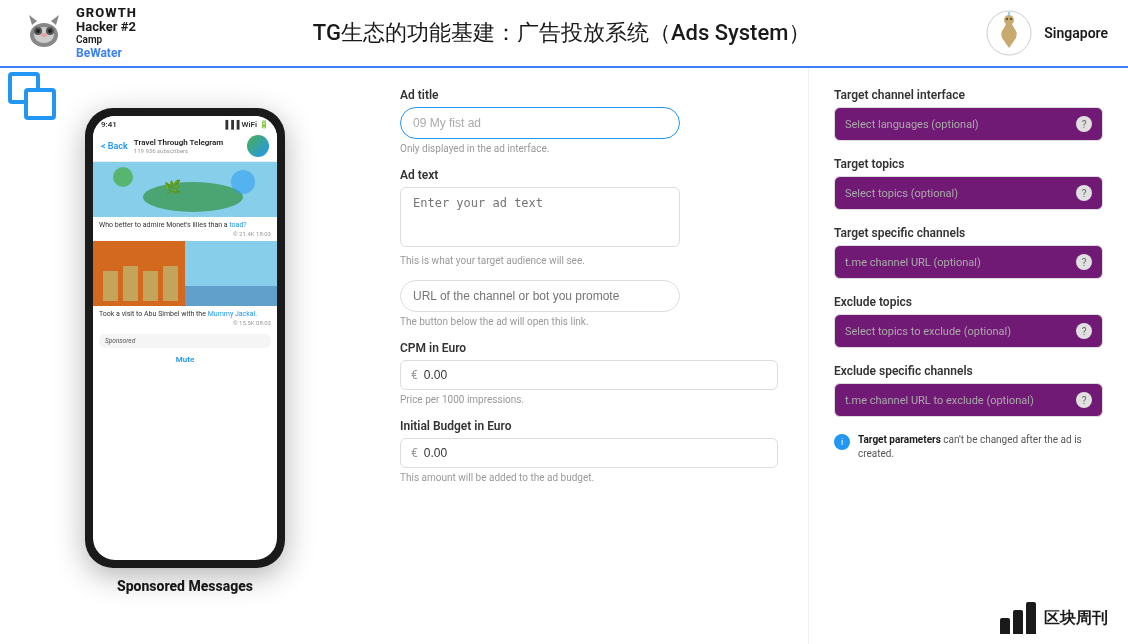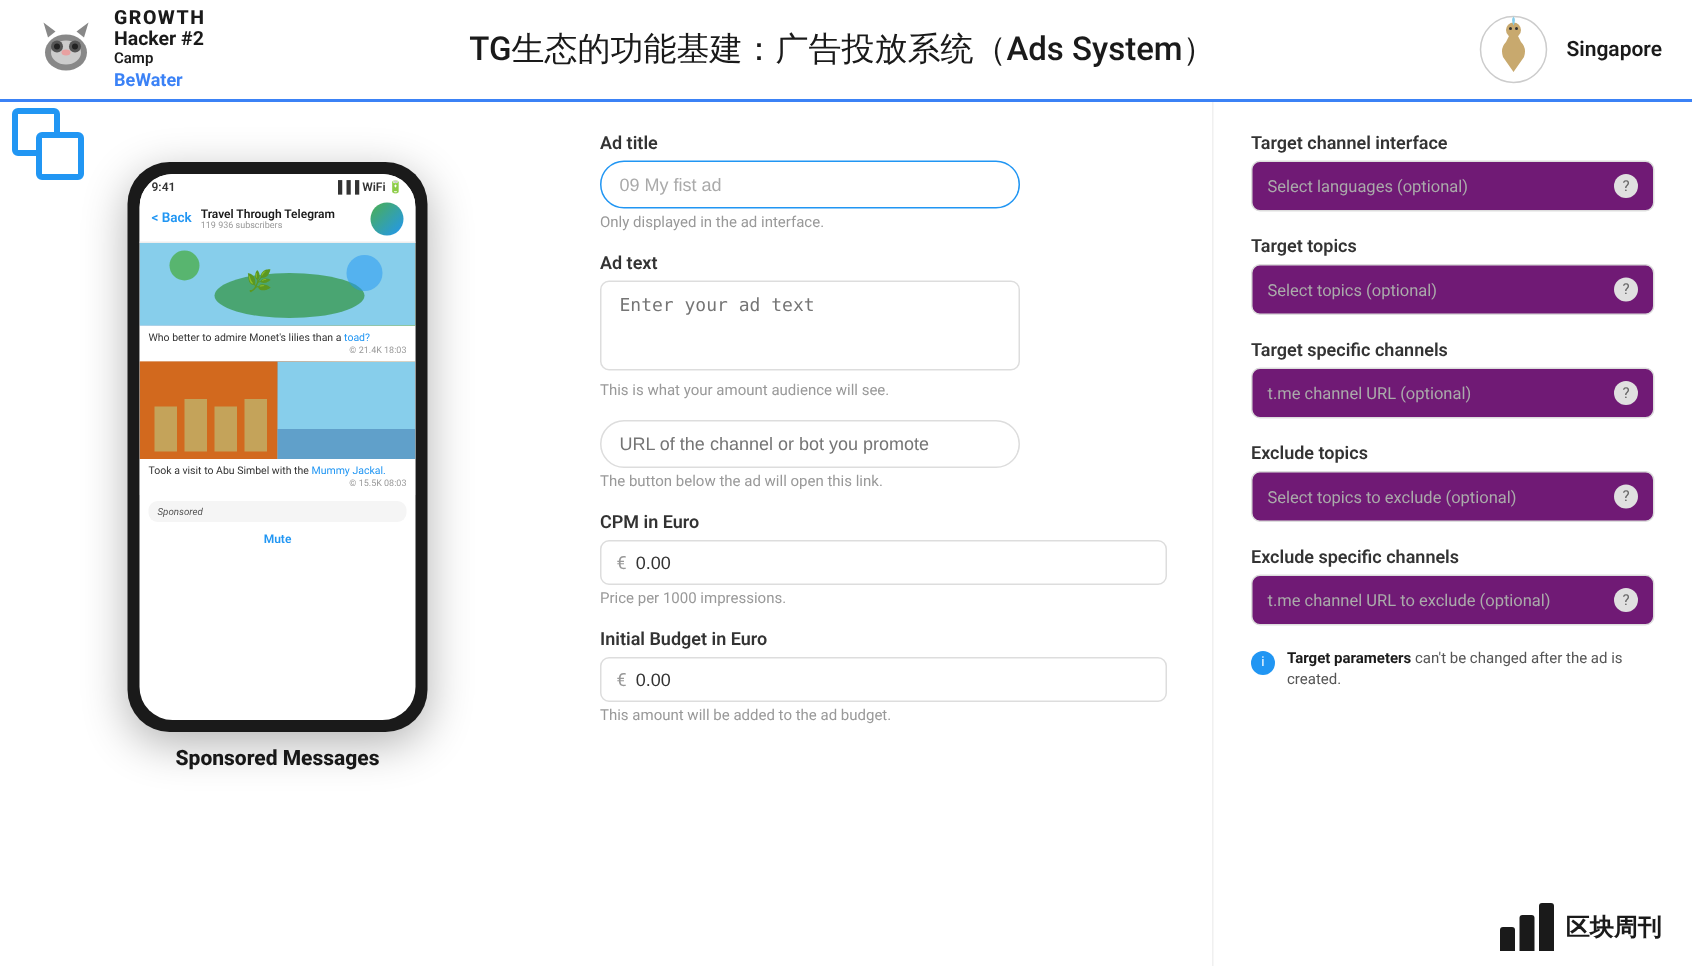--- a/index.html
+++ b/index.html
@@ -89,21 +89,21 @@
       position: relative;
     }
 
     .phone-container {
       position: relative;
       margin-top: 30px;
     }
 
     .phone-frame {
       width: 200px;
-      height: 380px;
+      height: 460px;
       background: #1a1a1a;
       border-radius: 28px;
       padding: 8px;
       position: relative;
       box-shadow: 0 8px 30px rgba(0,0,0,0.3);
     }
 
     .phone-screen {
       width: 100%;
       height: 100%;
@@ -520,21 +520,21 @@
 
     <div class="form-section">
       <label class="form-label">Ad title</label>
       <input class="form-input ad-title-input" value="09 My fist ad" placeholder="e.g. My first ad" style="">
       <div class="form-hint">Only displayed in the ad interface.</div>
     </div>
 
     <div class="form-section">
       <label class="form-label">Ad text</label>
       <textarea class="form-textarea" placeholder="Enter your ad text" style=""></textarea>
-      <div class="form-hint">This is what your amount audience will see.</div>
+      <div class="form-hint">This is what your target audience will see.</div>
     </div>
 
     <div class="form-section">
       <input class="form-input" placeholder="URL of the channel or bot you promote" style="">
       <div class="form-hint">The button below the ad will open this link.</div>
     </div>
 
     <div class="form-section">
       <label class="form-label">CPM in Euro</label>
       <div class="cpm-inner">

